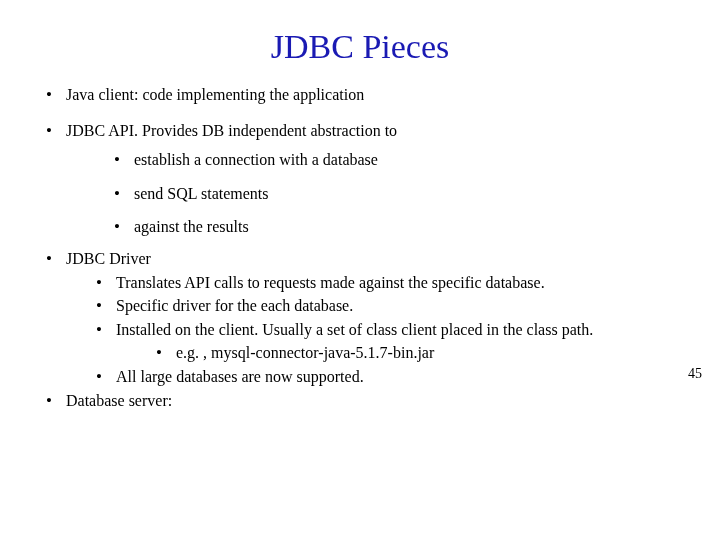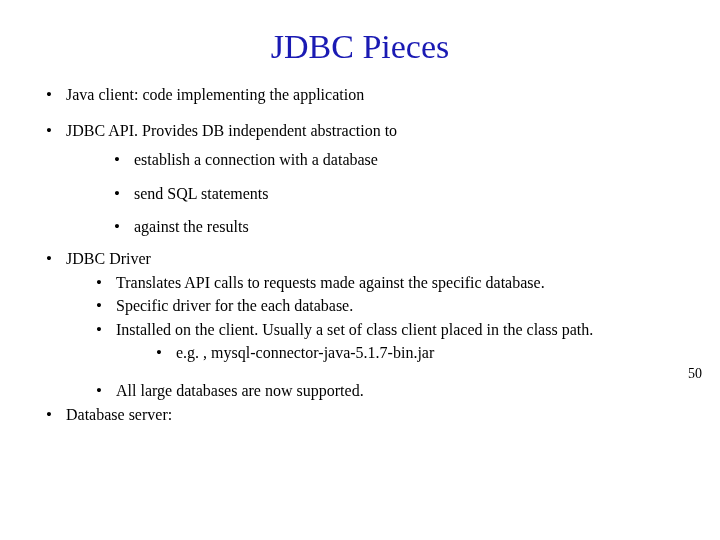--- a/index.html
+++ b/index.html
@@ -64,21 +64,21 @@
   }
   ul.lvl2.tight > li {
     margin-bottom: 2px;
   }
   
   ul.lvl3 {
     margin-top: 2px;
     margin-left: 34px;
   }
   ul.lvl3 > li {
-    margin-bottom: 16px;
+    margin-bottom: 2px;
   }
   .pagenum {
     position: absolute;
     right: 18px;
     bottom: 14px;
     font-size: 14px;
     color: #000;
   }
   .block2 {
     margin-top: -4px;
@@ -132,15 +132,15 @@
         <li>
           <span>All large databases are now supported.</span>
         </li>
       </ul>
     </li>
     <li>
       <span>Database server:</span>
     </li>
   </ul>
 
-  <div class="pagenum">50</div>
+  <div class="pagenum">45</div>
 
 </div>
 
 </body></html>

